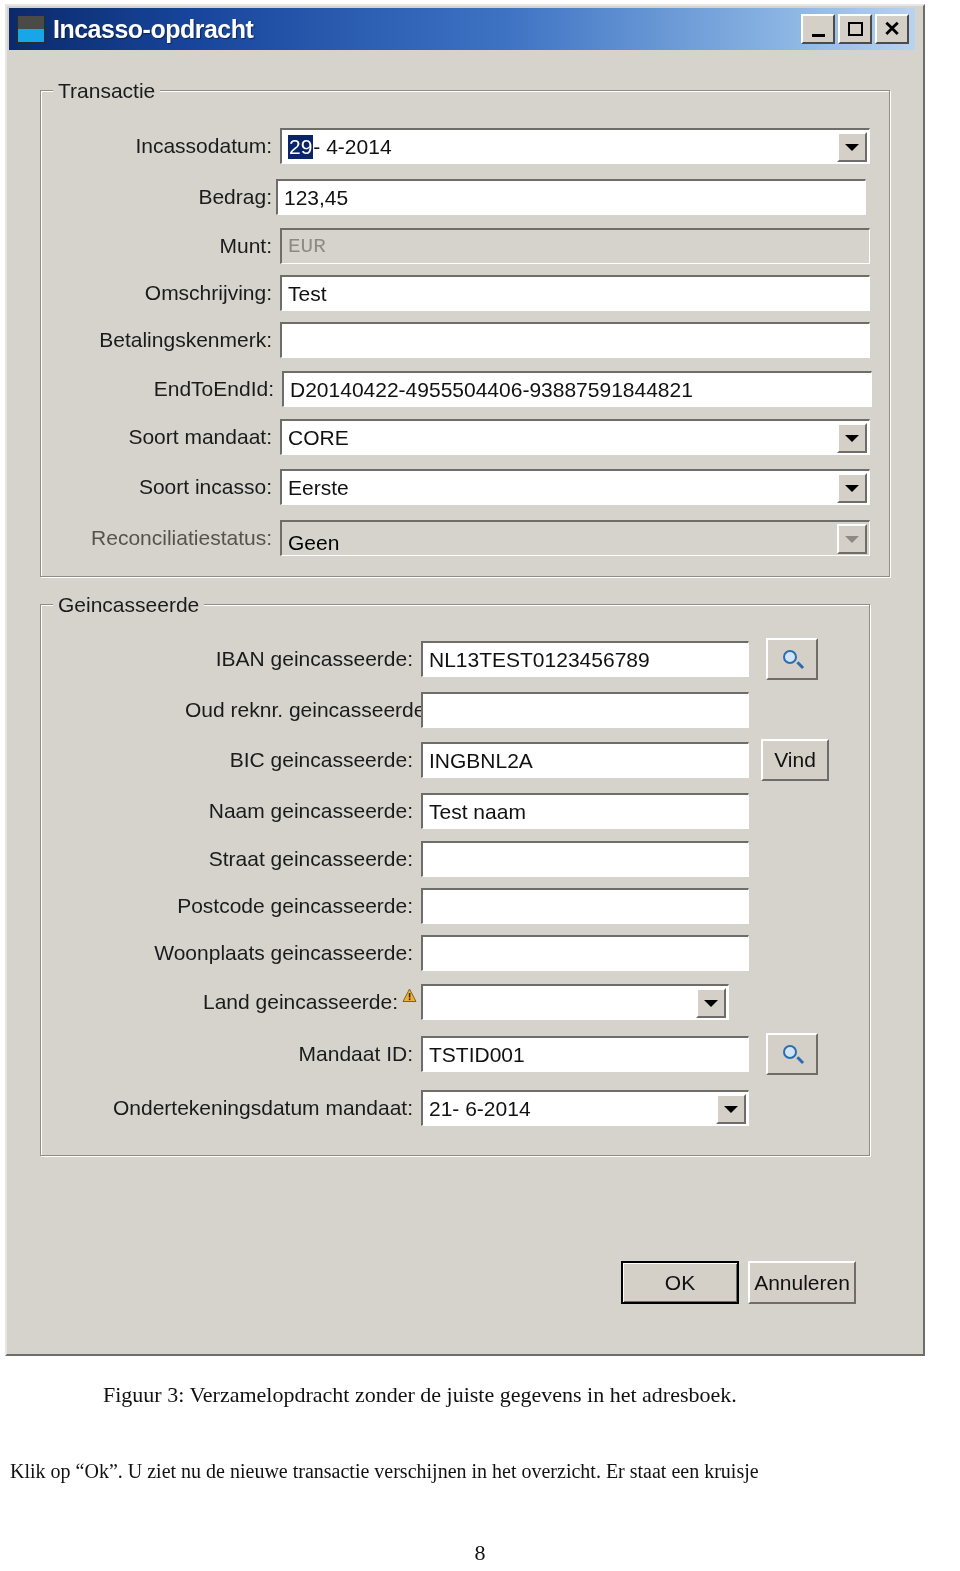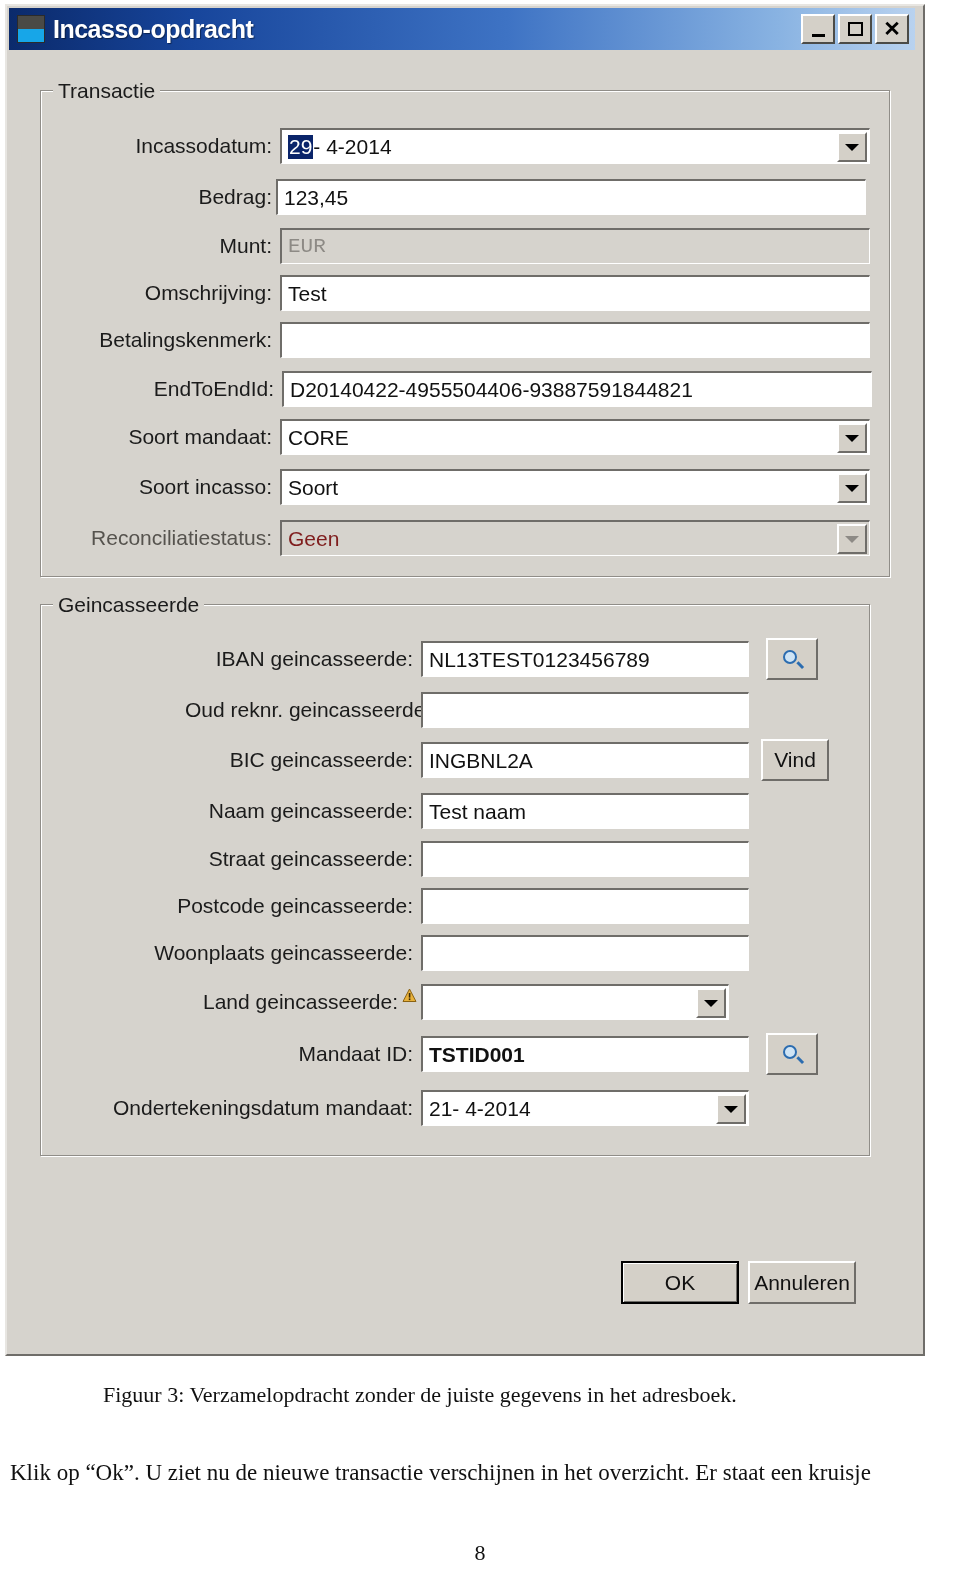--- a/index.html
+++ b/index.html
@@ -180,21 +180,21 @@
     border-right: 1px solid #ffffff;
     border-bottom: 1px solid #ffffff;
     box-sizing: border-box;
     height: 36px;
     padding-left: 6px;
     font-size: 21px;
     color: #111;
     white-space: nowrap;
     overflow: hidden;
   }
-  .combo.disabled { background: #d6d3cd; color: #7f1d1d; }
+  .combo.disabled { background: #d6d3cd; color: #000000; align-items: flex-end; }
   .combo-arrow {
     position: absolute;
     right: 2px;
     top: 2px;
     width: 30px;
     height: 30px;
     background: #d4d0c8;
     border-left: 2px solid #ffffff;
     border-top: 2px solid #ffffff;
     border-right: 2px solid #6f6d69;
@@ -268,21 +268,21 @@
     white-space: nowrap;
   }
   #fig-caption {
     left: 103px;
     top: 1382px;
     font-size: 22px;
   }
   #body-para {
     left: 10px;
     top: 1460px;
-    font-size: 23px;
+    font-size: 20px;
   }
   #page-num {
     left: 0;
     top: 1540px;
     width: 960px;
     text-align: center;
     font-size: 22px;
   }
 </style>
 </head>
@@ -352,21 +352,21 @@
       <span>CORE</span>
       <span class="combo-arrow">
           <i class="tri"></i>
         </span>
     </div>
   </div>
 
   <div class="row" style="left:60px; top:462px; width:805px;">
     <div class="fld-label" style="width:205px;">Soort incasso:</div>
     <div class="combo" style="margin-left:8px; width:590px;">
-      <span>Soort</span>
+      <span>Eerste</span>
       <span class="combo-arrow">
           <i class="tri"></i>
         </span>
     </div>
   </div>
 
   <div class="row" style="left:45px; top:513px; width:820px;">
     <div class="fld-label dim" style="width:220px;">Reconciliatiestatus:</div>
     <div class="combo disabled" style="margin-left:8px; width:590px;">
       <span>Geen</span>
@@ -434,33 +434,33 @@
     <div class="combo" style="margin-left:4px; width:308px;">
       <span></span>
       <span class="combo-arrow">
           <i class="tri"></i>
         </span>
     </div>
   </div>
 
   <div class="row" style="left:178px; top:1029px;">
     <div class="fld-label" style="width:228px;">Mandaat ID:</div>
-    <div class="textbox" style="margin-left:8px; width:328px;font-weight:bold;">TSTID001</div>
+    <div class="textbox" style="margin-left:8px; width:328px;">TSTID001</div>
     <div class="btn" style="margin-left:17px; width:52px; height:42px;">
       <span class="magnifier">
           <span class="lens"></span>
           <span class="handle"></span>
         </span>
     </div>
   </div>
 
   <div class="row" style="left:52px; top:1083px;">
     <div class="fld-label" style="width:354px;">Ondertekeningsdatum mandaat:</div>
     <div class="combo" style="margin-left:8px; width:328px;">
-      <span>21-  4-2014</span>
+      <span>21-  6-2014</span>
       <span class="combo-arrow">
           <i class="tri"></i>
         </span>
     </div>
   </div>
 
   <div class="btn default" style="position:absolute; left:614px; top:1255px; width:118px; height:43px;">OK</div>
   <div class="btn" style="position:absolute; left:741px; top:1255px; width:108px; height:43px;text-align:right;">Annuleren</div>
 
 </div>

